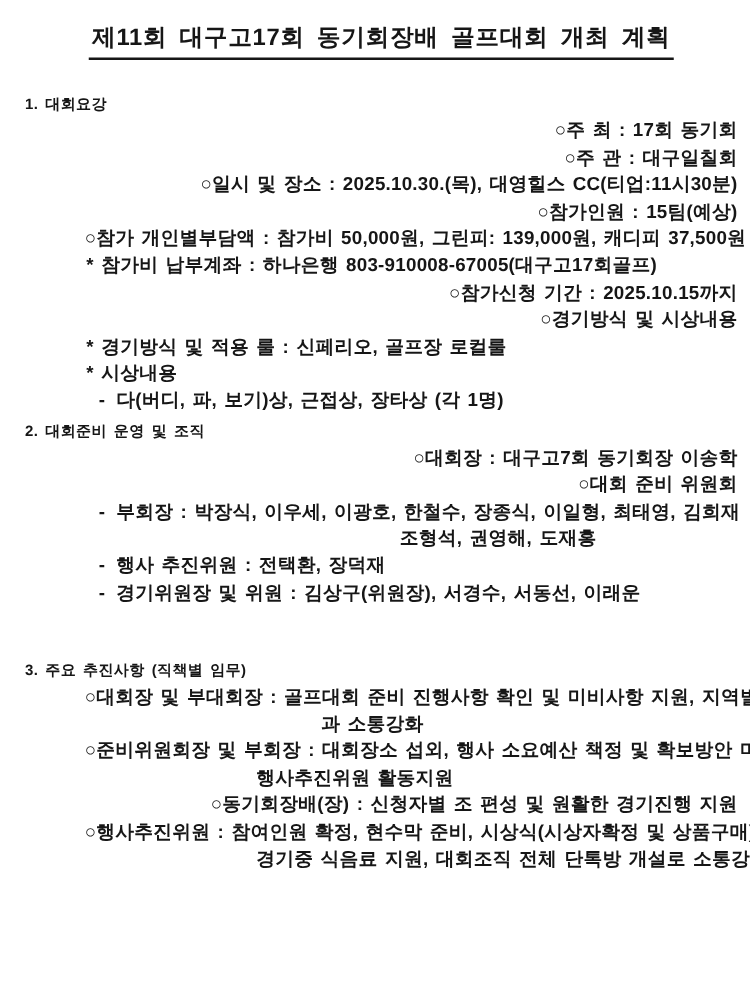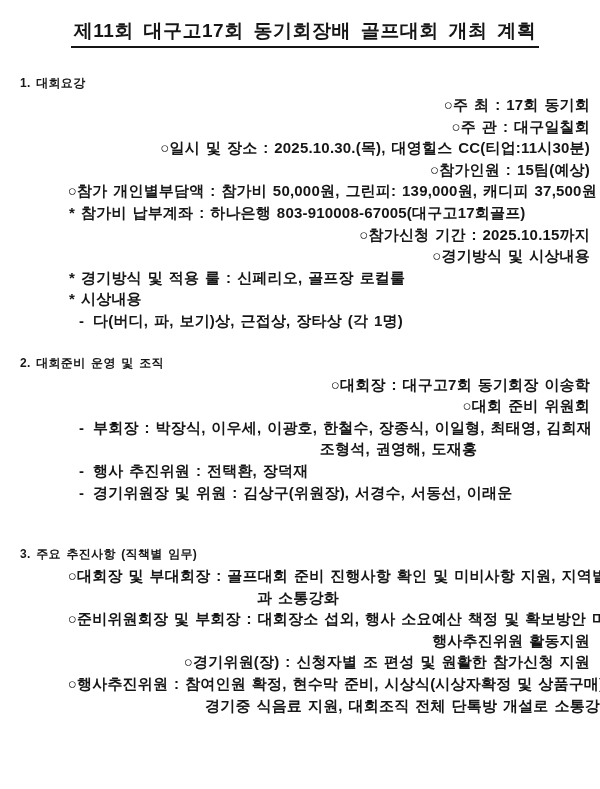--- a/index.html
+++ b/index.html
@@ -31,39 +31,39 @@
   }
   .sec-h {
     font-size: 12px;
     line-height: 22px;
     margin: 0;
     font-weight: 700;
     letter-spacing: 0.3px;
     word-spacing: 2px;
   }
   .sec1-h { margin-top: 24px; }
-  .sec2-h { margin-top: 20px; }
+  .sec2-h { margin-top: 2px; }
   .sec3-h { margin-top: 40px; }
   .line {
     font-size: 15px;
     line-height: 21.6px;
     white-space: nowrap;
     letter-spacing: 0.2px;
     word-spacing: 1.5px;
   }
   .line .bullet { display: inline-block; }
   .lv1 { padding-left: 36px; text-align: right; }
   .lv1 .bullet { width: 21px; font-size: 15px; }
   .lv2 { padding-left: 49px; }
   .lv2 .bullet { width: 12px; }
   .lv3 { padding-left: 59px; }
   .lv3 .bullet { width: 14px; }
   .cont1 { padding-left: 187px; text-align: center; }
   .cont2 { padding-left: 237px; }
-  .cont3 { padding-left: 185px; text-align: right; }
+  .cont3 { padding-left: 185px; }
 </style>
 </head>
 <body>
 
 <div class="page">
 
   <h1 class="doc-title">
     <span class="u">제11회 대구고17회 동기회장배 골프대회 개최 계획</span>
   </h1>
 
@@ -91,18 +91,18 @@
     <div class="line lv3"><span class="bullet">-</span><span>행사 추진위원 : 전택환, 장덕재</span></div>
     <div class="line lv3"><span class="bullet">-</span><span>경기위원장 및 위원 : 김상구(위원장), 서경수, 서동선, 이래운</span></div>
   </section>
 
   <section>
     <h2 class="sec-h sec3-h">3. 주요 추진사항 (직책별 임무)</h2>
     <div class="line lv1"><span class="bullet">○</span><span>대회장 및 부대회장 : 골프대회 준비 진행사항 확인 및 미비사항 지원, 지역별 동기회장</span></div>
     <div class="line cont2"><span>과 소통강화</span></div>
     <div class="line lv1"><span class="bullet">○</span><span>준비위원회장 및 부회장 : 대회장소 섭외, 행사 소요예산 책정 및 확보방안 마련</span></div>
     <div class="line cont3"><span>행사추진위원 활동지원</span></div>
-    <div class="line lv1"><span class="bullet">○</span><span>경기위원(장) : 신청자별 조 편성 및 원활한 참가신청 지원</span></div>
+    <div class="line lv1"><span class="bullet">○</span><span>동기회장배(장) : 신청자별 조 편성 및 원활한 경기진행 지원</span></div>
     <div class="line lv1"><span class="bullet">○</span><span>행사추진위원 : 참여인원 확정, 현수막 준비, 시상식(시상자확정 및 상품구매)준비</span></div>
     <div class="line cont3"><span>경기중 식음료 지원, 대회조직 전체 단톡방 개설로 소통강화.</span></div>
   </section>
 
 </div>
 
 </body></html>

